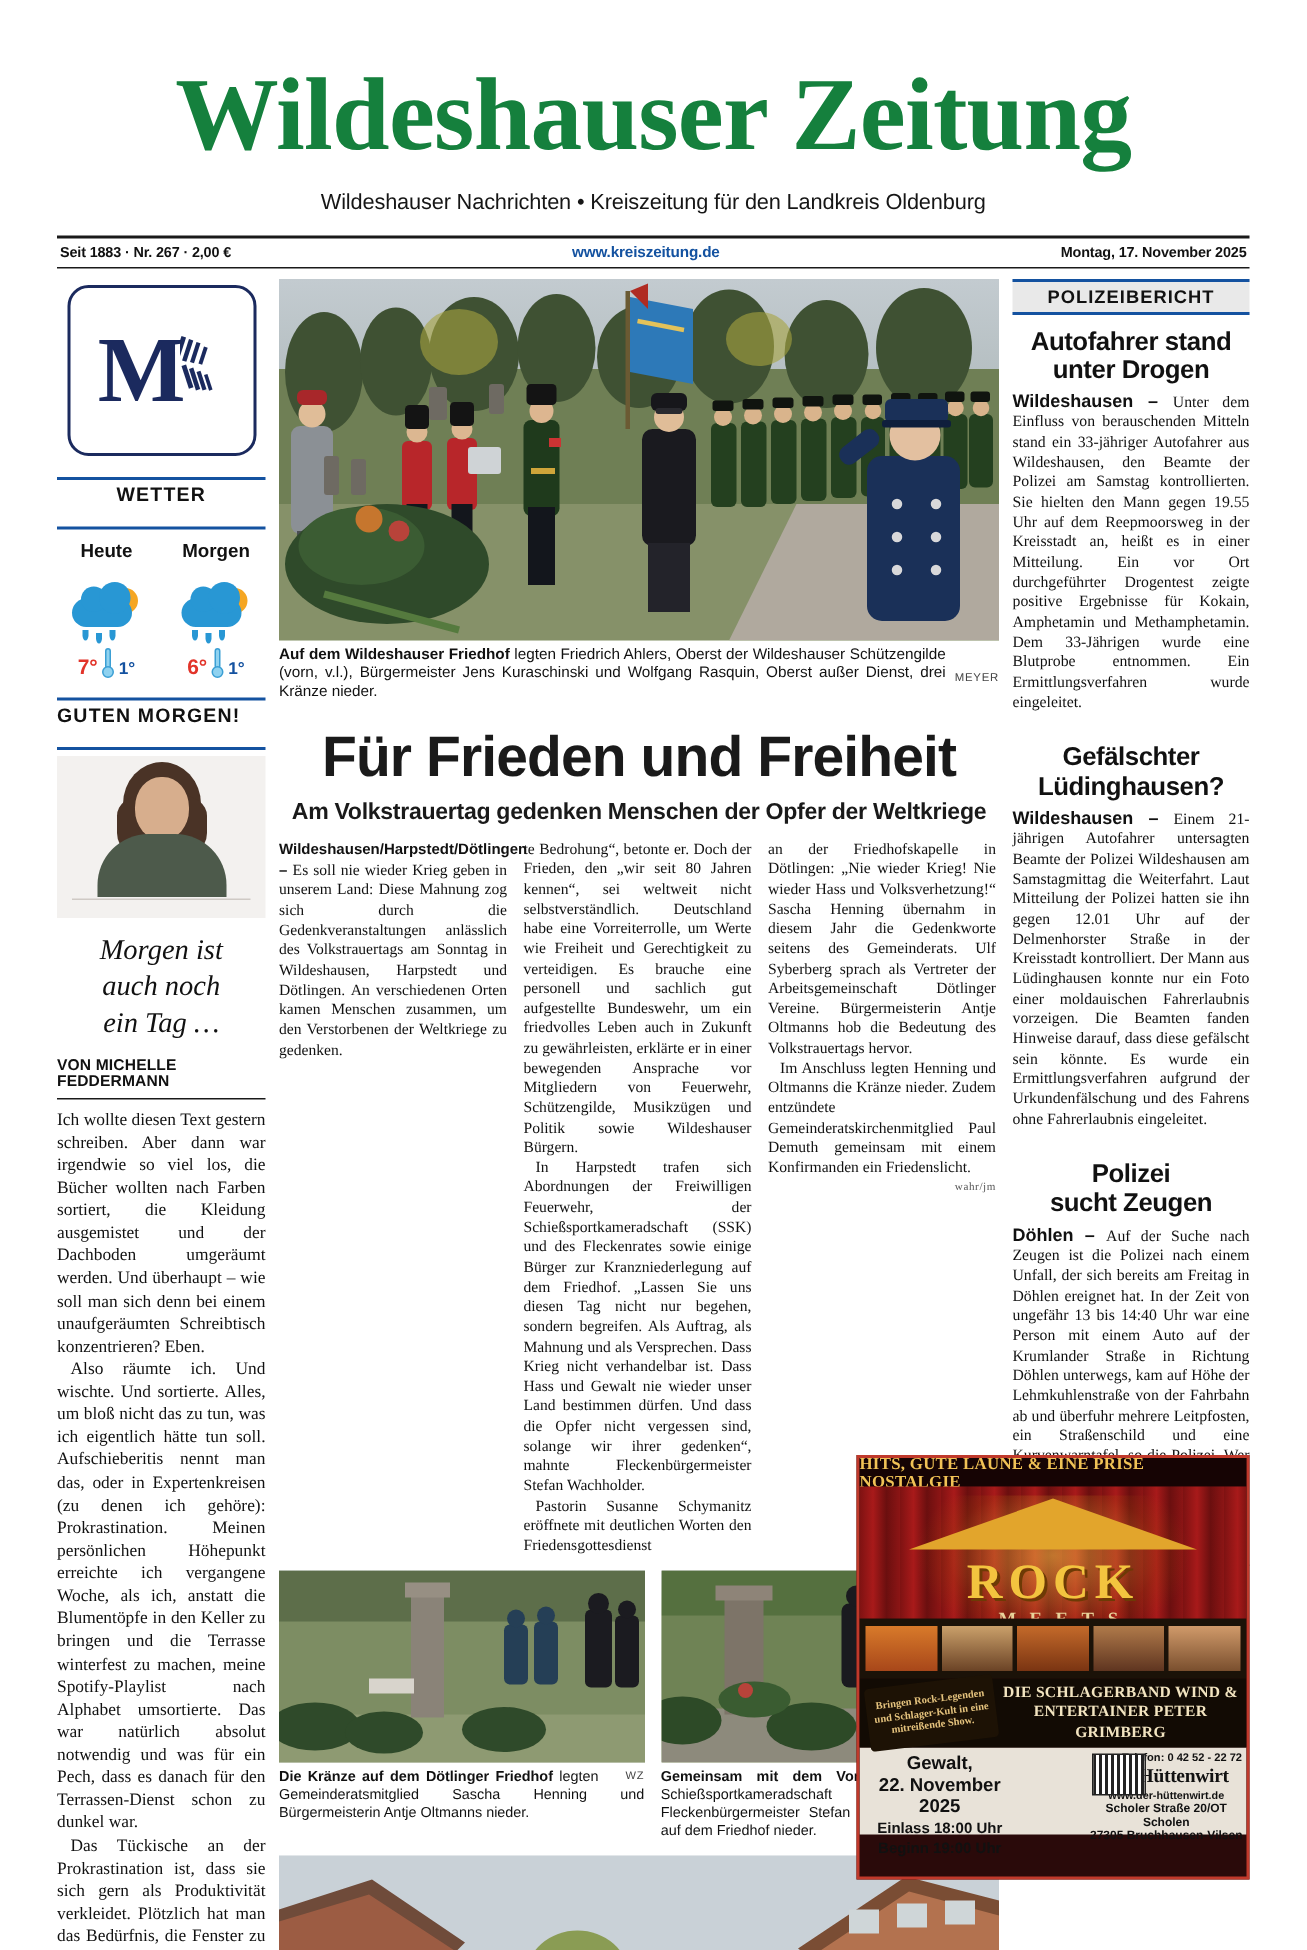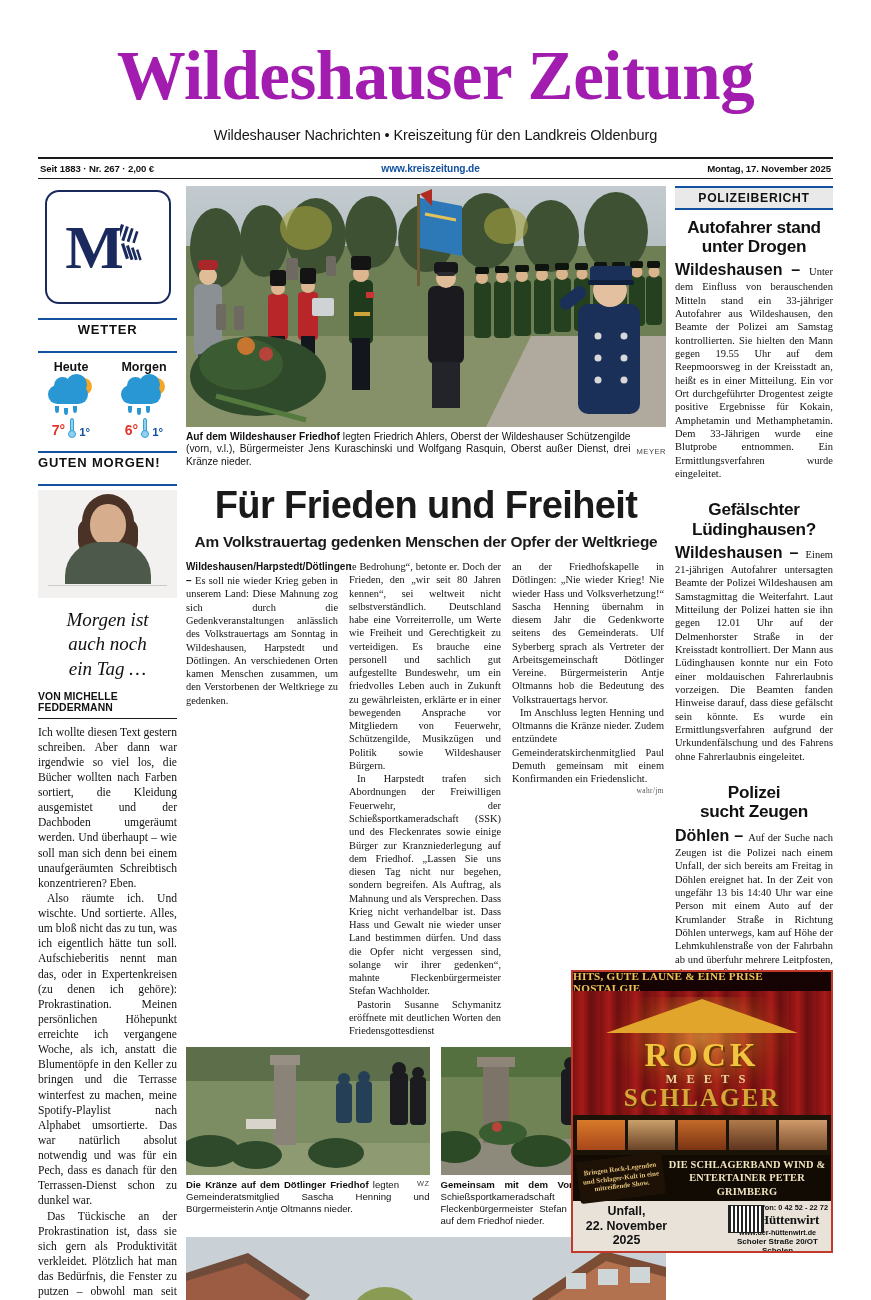--- a/index.html
+++ b/index.html
@@ -7,21 +7,21 @@
     width:871px;height:1300px;background:#ffffff;
     font-family:"Liberation Sans", sans-serif;
     color:#111;overflow:hidden;
   }
   .page{position:relative;width:871px;height:1300px;box-sizing:border-box;padding:0 38px;}
 
   
   .masthead{padding-top:44px;text-align:center;}
   .masthead-title{
     font-family:"Liberation Serif", serif;
-    font-size:69px;line-height:0.95;font-weight:700;letter-spacing:-0.5px;color:#a21caf;
+    font-size:69px;line-height:0.95;font-weight:700;letter-spacing:-0.5px;color:#15803d;
   }
   .masthead-sub{
     margin-top:17px;font-size:14.5px;font-weight:400;color:#161616;
     font-family:"Liberation Sans", sans-serif;letter-spacing:-0.1px;
   }
   .masthead-rule-top{border-top:2.2px solid #1a1a1a;margin-top:14px;}
   .masthead-bar{
     display:flex;align-items:center;justify-content:space-between;
     padding:4px 2px 4px 2px;font-size:9.6px;font-weight:700;letter-spacing:-0.1px;
   }
@@ -49,21 +49,21 @@
   }
   .sec-head{
     margin-top:16px;text-align:center;font-size:13px;font-weight:700;letter-spacing:0.8px;
     padding-bottom:14px;
   }
   .sec-rule{border-top:2.6px solid #1452a0;}
   .sec-head-left{text-align:left;}
 
   .weather{display:flex;justify-content:space-between;margin-top:7px;}
   .wcell{width:66px;text-align:center;}
-  .wcell .wday{font-size:12.5px;font-weight:700;margin-bottom:3px;}
+  .wcell .wday{font-size:12.5px;font-weight:700;margin-bottom:17px;}
   .wicon{width:52px;height:40px;margin:0 auto;position:relative;}
   .wicon .sun{position:absolute;right:5px;top:1px;width:17px;height:17px;border-radius:50%;background:#f5a623;}
   .wicon .cloud{position:absolute;left:3px;top:8px;width:40px;height:19px;background:#2897d4;border-radius:10px;}
   .wicon .cloud:before{content:"";position:absolute;left:6px;top:-8px;width:17px;height:17px;border-radius:50%;background:#2897d4;}
   .wicon .cloud:after{content:"";position:absolute;left:18px;top:-11px;width:21px;height:21px;border-radius:50%;background:#2897d4;}
   .wicon .drop{position:absolute;top:29px;width:4px;height:7px;background:#2897d4;border-radius:0 0 50% 50%;}
   .wicon .d1{left:10px;} .wicon .d2{left:19px;top:31px;} .wicon .d3{left:28px;}
   .wtemps{display:flex;align-items:flex-end;justify-content:center;gap:2px;margin-top:1px;}
   .wtemps .hi{color:#e2342a;font-size:14px;font-weight:700;}
   .wtemps .lo{color:#1452a0;font-size:11.5px;font-weight:700;align-self:flex-end;}
@@ -146,36 +146,36 @@
   }
   .pol-title{
     text-align:center;font-size:17.2px;font-weight:700;line-height:1.12;margin-top:8px;letter-spacing:-0.3px;
   }
   .pol-body{
     font-family:"Liberation Serif", serif;font-size:10.5px;line-height:1.27;
     text-align:justify;hyphens:auto;margin-top:4px;
   }
   .pol-body p{margin:0;text-indent:8px;}
   .pol-body p.first{text-indent:0;}
-  .pol-body b{font-family:"Liberation Sans", sans-serif;font-size:16px;font-weight:700;margin-top:36px;}
+  .pol-body b{font-family:"Liberation Sans", sans-serif;font-size:12px;font-weight:700;margin-top:36px;}
   .pol-title2{margin-top:20px;}
   .anzeige{text-align:right;font-size:8px;letter-spacing:1.2px;color:#333;margin-top:14px;padding-bottom:2px;}
   .anzeige-rule{border-top:1px solid #9b9b9b;}
 
   
   .ad{
     position:absolute;left:571px;top:970px;width:262px;height:283px;
     border:2px solid #c0392b;box-sizing:border-box;overflow:hidden;background:#2a0a0a;
   }
   .ad-top{
     height:19px;background:#160404;display:flex;align-items:center;justify-content:center;
     font-family:"Liberation Serif", serif;font-size:11.2px;font-weight:700;color:#f0c256;letter-spacing:0.2px;
   }
   .ad-stage{
-    height:124px;position:relative;overflow:hidden;
+    height:88px;position:relative;overflow:hidden;
     background:
       repeating-linear-gradient(90deg,#7e1212 0px,#a81a1a 9px,#6b0f0f 18px,#8c1515 27px);
   }
   .ad-stage .glow{
     position:absolute;left:50%;top:6px;transform:translateX(-50%);
     width:180px;height:100px;
     background:radial-gradient(ellipse at 50% 40%, rgba(255,200,70,0.55) 0%, rgba(170,90,10,0.18) 55%, rgba(0,0,0,0) 72%);
   }
   .ad-roof{
     position:absolute;left:50%;top:8px;transform:translateX(-50%);
@@ -676,21 +676,21 @@
     <div class="ad-band">
       <div class="ad-sticker">Bringen Rock-Legenden und Schlager-Kult in eine mitreißende Show.</div>
       <div class="ad-bandtxt">
         <span>DIE SCHLAGERBAND WIND &amp;</span><br>
         <span>ENTERTAINER PETER GRIMBERG</span>
       </div>
     </div>
     <div class="ad-foot">
       <div class="l">
         <div class="d1">
-          <span>Unfall,</span><br>
+          <span>Gewalt,</span><br>
           <span>22. November 2025</span>
         </div>
         <div class="d2">Einlass 18:00 Uhr</div>
         <div class="d2">Beginn 19:00 Uhr</div>
       </div>
       <div class="r">
         <span class="accordion"></span>
         <div class="tel">Telefon: 0 42 52 - 22 72</div>
         <div class="nm">Der Hüttenwirt</div>
         <div class="ws">www.der-hüttenwirt.de</div>

